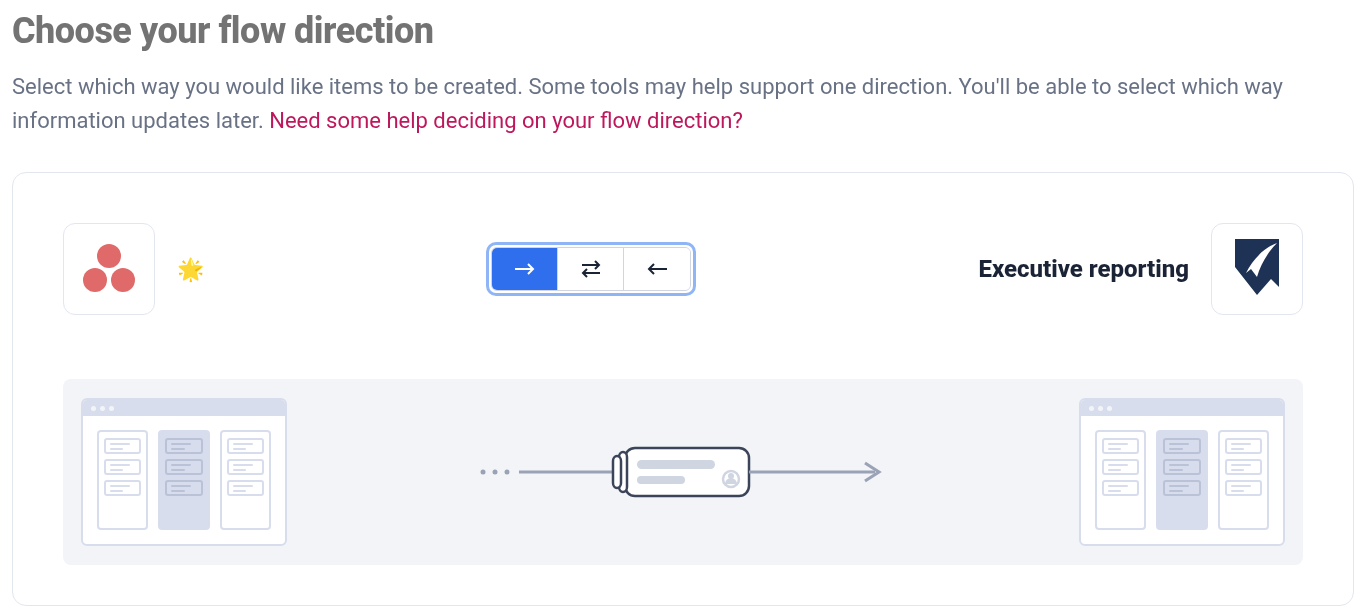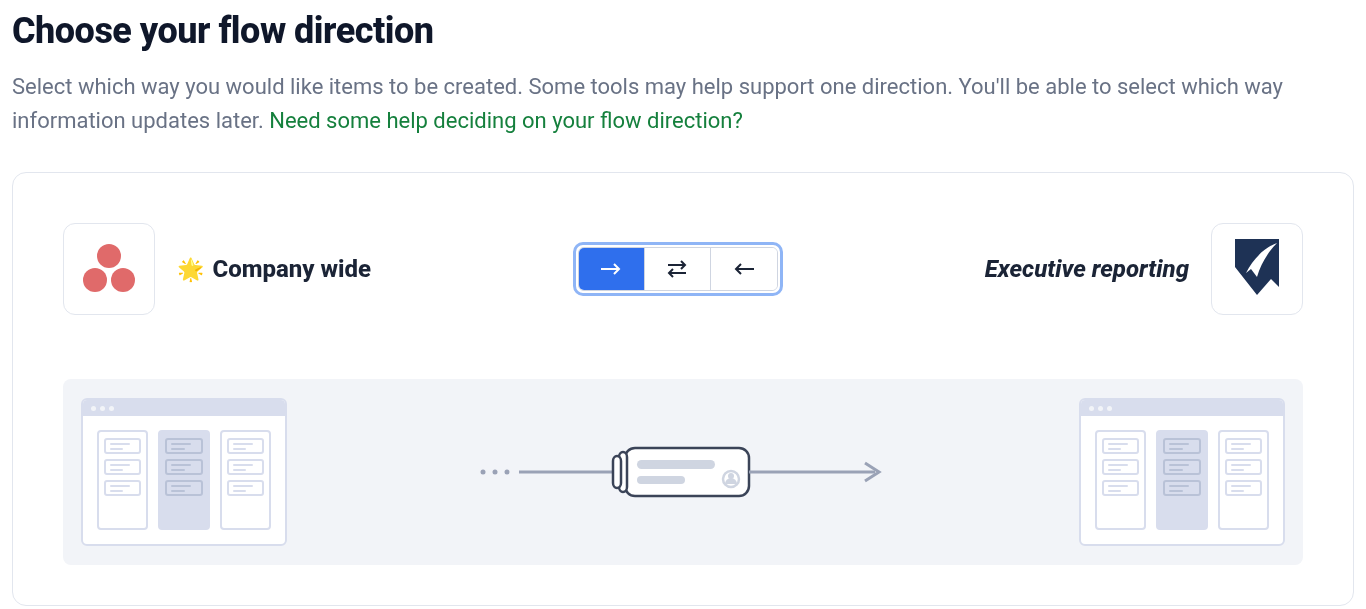--- a/index.html
+++ b/index.html
@@ -9,31 +9,31 @@
       color: #1b2436;
       width: 1366px;
       height: 609px;
       padding: 10px 12px 0 12px;
     }
     h1 {
       font-size: 36px;
       font-weight: 800;
       letter-spacing: -0.5px;
       margin-bottom: 18px;
-      color: #0f172a;
+      color: #737373;
     }
     .subtitle {
       font-size: 22px;
       line-height: 1.55;
       color: #697285;
       max-width: 1340px;
       margin-bottom: 34px;
     }
     .subtitle a {
-      color: #15803d;
+      color: #be185d;
       text-decoration: none;
     }
 
     .panel {
       border: 1px solid #e2e6ee;
       border-radius: 14px;
       padding: 50px 50px 40px 50px;
     }
 
     .row-top {
@@ -43,21 +43,20 @@
       margin-bottom: 64px;
     }
 
     .side {
       display: flex;
       align-items: center;
       gap: 22px;
     }
     .side.right {
       flex-direction: row-reverse;
-      font-style: italic;
     }
 
     .tool-box {
       width: 92px;
       height: 92px;
       border: 1px solid #e2e6ee;
       border-radius: 12px;
       background: #fff;
       display: flex;
       align-items: center;
@@ -202,21 +201,20 @@
     <div class="side">
       <div class="tool-box">
         <svg width="58" height="54" viewBox="0 0 58 54">
           <circle cx="29" cy="14" r="12" fill="#e06a6a"></circle>
           <circle cx="15" cy="38" r="12" fill="#e06a6a"></circle>
           <circle cx="43" cy="38" r="12" fill="#e06a6a"></circle>
         </svg>
       </div>
       <div class="tool-label">
         <span class="emoji">🌟</span>
-        <span>Company wide</span>
       </div>
     </div>
 
     <div class="seg-outer">
       <div class="seg">
         <button class="active">
           <svg width="28" height="18" viewBox="0 0 28 18">
             <line x1="4" y1="9" x2="22" y2="9" stroke="#1b2436" stroke-width="2"></line>
             <polyline points="17,4 22,9 17,14" fill="none" stroke="#1b2436" stroke-width="2"></polyline>
           </svg>

